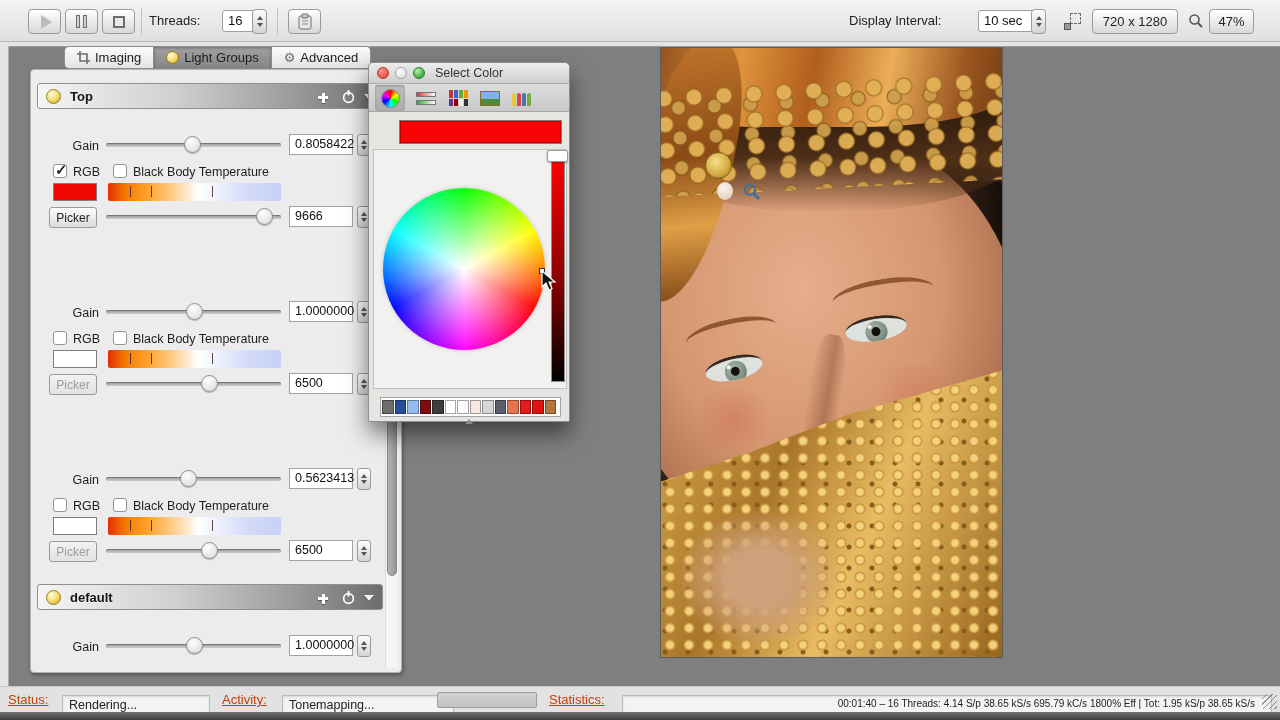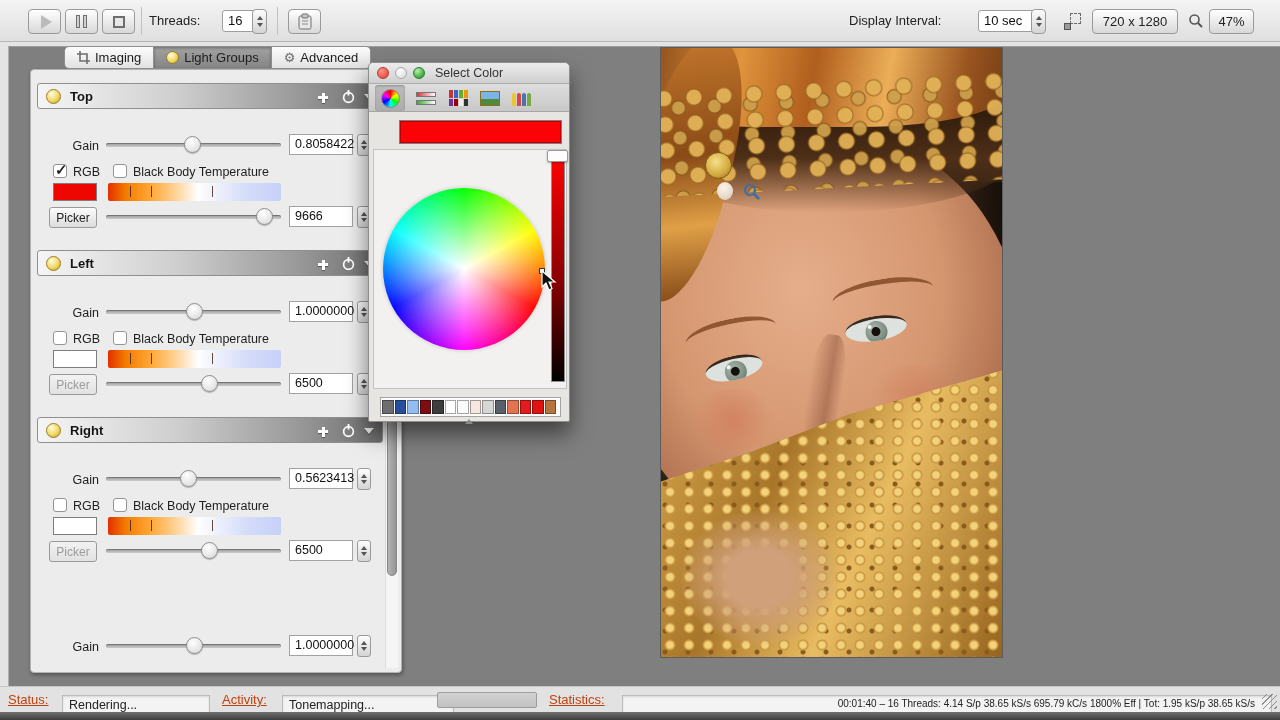--- a/index.html
+++ b/index.html
@@ -337,30 +337,20 @@
         <div class="thumb" style="left:90%;"></div>
       </div>
     <div class="vfield" style="top:123px;">9666</div>
     <div class="vstep" style="top:123px;">
         <span class="tri-up"></span>
         <span class="tri-down"></span>
       </div>
   </div>
 
   <div class="group" style="top:180px;">
-    <div class="ghead">
-      <span class="bulb-icon"></span>
-      <span class="gname">Left</span>
-      <span class="plus-icon"></span>
-      <svg class="power-icon" viewBox="0 0 16 16">
-        <circle cx="8" cy="9" r="5.2" fill="none" stroke="#fff" stroke-width="1.8"></circle>
-          <line x1="8" y1="1" x2="8" y2="7" stroke="#fff" stroke-width="2"></line>
-      </svg>
-      <span class="chev-icon"></span>
-    </div>
     <div class="rowlabel" style="top:56px;">Gain</div>
     <div class="slider" style="top:52px;">
         <div class="track"></div>
         <div class="thumb" style="left:50%;"></div>
       </div>
     <div class="vfield" style="top:51px;">1.0000000</div>
     <div class="vstep" style="top:51px;">
         <span class="tri-up"></span>
         <span class="tri-down"></span>
       </div>
@@ -380,30 +370,20 @@
         <div class="thumb" style="left:59%;"></div>
       </div>
     <div class="vfield" style="top:123px;">6500</div>
     <div class="vstep" style="top:123px;">
         <span class="tri-up"></span>
         <span class="tri-down"></span>
       </div>
   </div>
 
   <div class="group" style="top:347px;">
-    <div class="ghead">
-      <span class="bulb-icon"></span>
-      <span class="gname">Right</span>
-      <span class="plus-icon"></span>
-      <svg class="power-icon" viewBox="0 0 16 16">
-        <circle cx="8" cy="9" r="5.2" fill="none" stroke="#fff" stroke-width="1.8"></circle>
-          <line x1="8" y1="1" x2="8" y2="7" stroke="#fff" stroke-width="2"></line>
-      </svg>
-      <span class="chev-icon"></span>
-    </div>
     <div class="rowlabel" style="top:56px;">Gain</div>
     <div class="slider" style="top:52px;">
         <div class="track"></div>
         <div class="thumb" style="left:47%;"></div>
       </div>
     <div class="vfield" style="top:51px;">0.5623413</div>
     <div class="vstep" style="top:51px;">
         <span class="tri-up"></span>
         <span class="tri-down"></span>
       </div>
@@ -423,20 +403,30 @@
         <div class="thumb" style="left:59%;"></div>
       </div>
     <div class="vfield" style="top:123px;">6500</div>
     <div class="vstep" style="top:123px;">
         <span class="tri-up"></span>
         <span class="tri-down"></span>
       </div>
   </div>
 
   <div class="group" style="top:514px;">
+    <div class="ghead">
+      <span class="bulb-icon"></span>
+      <span class="gname">default</span>
+      <span class="plus-icon"></span>
+      <svg class="power-icon" viewBox="0 0 16 16">
+        <circle cx="8" cy="9" r="5.2" fill="none" stroke="#fff" stroke-width="1.8"></circle>
+          <line x1="8" y1="1" x2="8" y2="7" stroke="#fff" stroke-width="2"></line>
+      </svg>
+      <span class="chev-icon"></span>
+    </div>
     <div class="rowlabel" style="top:56px;">Gain</div>
     <div class="slider" style="top:52px;">
         <div class="track"></div>
         <div class="thumb" style="left:50%;"></div>
       </div>
     <div class="vfield" style="top:51px;">1.0000000</div>
     <div class="vstep" style="top:51px;">
         <span class="tri-up"></span>
         <span class="tri-down"></span>
       </div>

